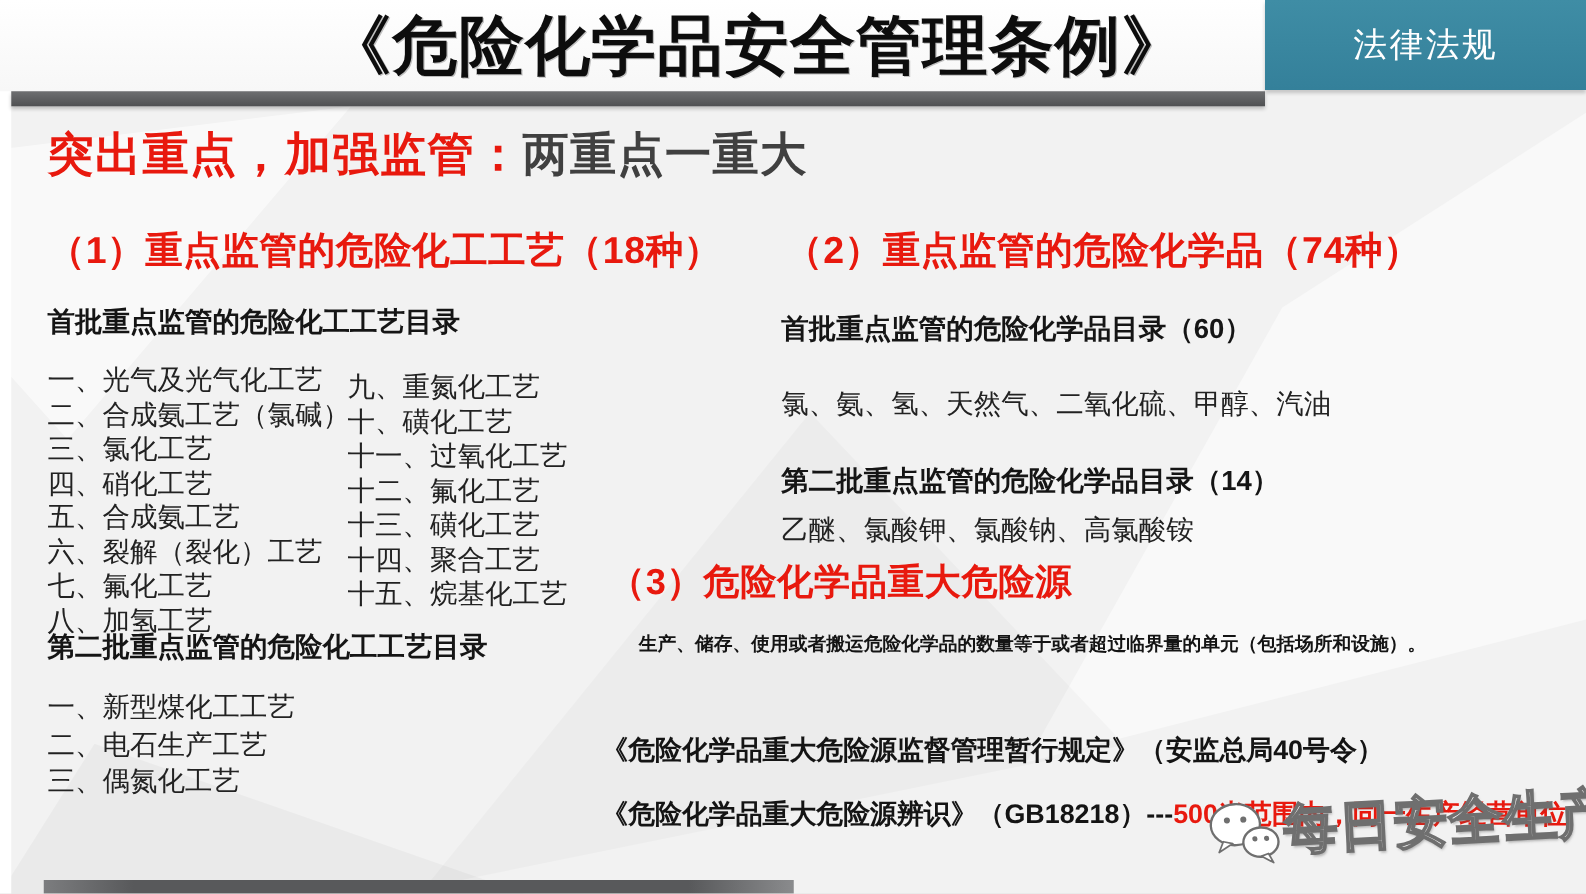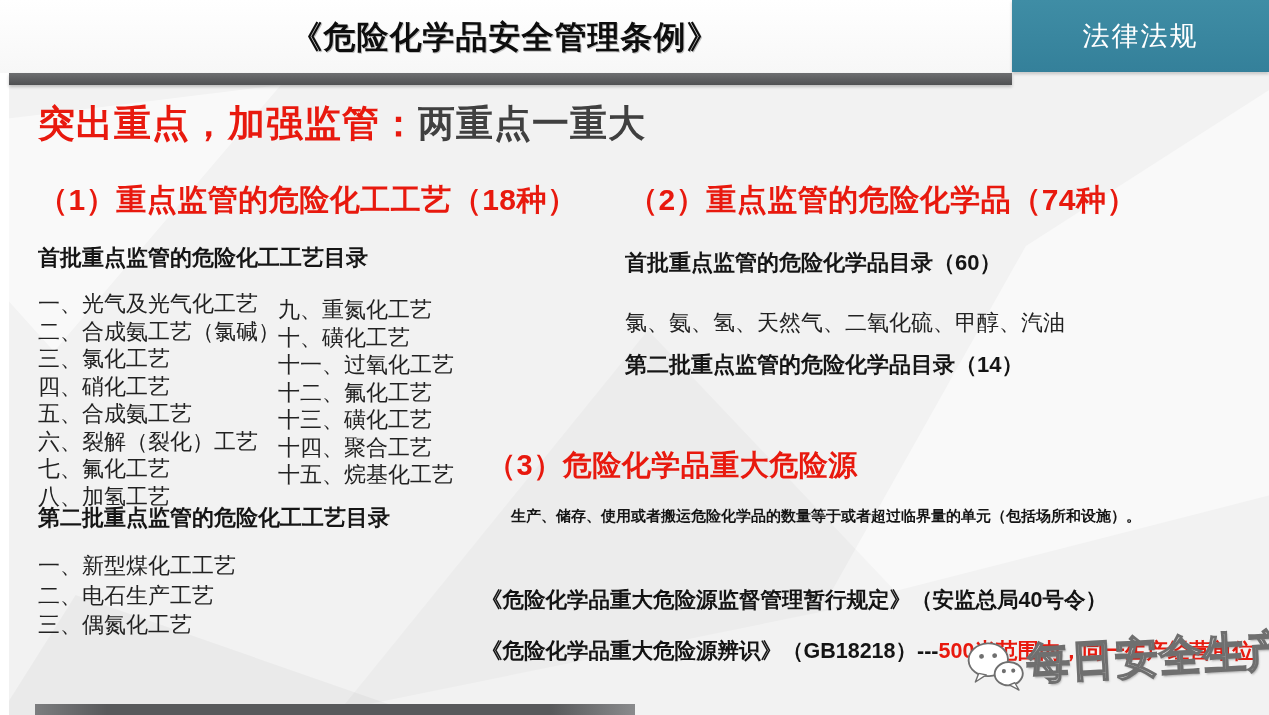--- a/index.html
+++ b/index.html
@@ -24,21 +24,21 @@
   .bg-tri.t4 { left:0; bottom:0; width:420px; height:120px;
     background:rgba(0,0,0,.03);
     clip-path:polygon(0 100%, 100% 100%, 18% 0); }
 
   .left-strip { position:absolute; left:0; top:0; width:9px; height:715px; background:#ffffff; }
 
   
   .header-band { position:absolute; left:0; top:0; width:1269px; height:73px;
     background:linear-gradient(180deg,#ffffff 0%,#f7f7f7 100%); }
   .slide-title { position:absolute; left:60px; top:6px; width:890px; height:62px;
-    line-height:62px; text-align:center; font-size:32px; font-weight:900;
+    line-height:62px; text-align:right; font-size:52px; font-weight:900;
     color:#0d0d0d; letter-spacing:1px; text-shadow:1px 1px 0 rgba(120,120,120,.45); }
   .badge { position:absolute; left:1012px; top:0; width:257px; height:72px;
     background:linear-gradient(180deg,#3f8da5 0%,#34809a 100%);
     color:#fff; font-size:27px; display:flex; align-items:center; justify-content:center;
     letter-spacing:2px; box-shadow:0 2px 3px rgba(0,0,0,.2); }
   .header-bar { position:absolute; left:9px; top:73px; width:1003px; height:12px;
     background:linear-gradient(180deg,#6e6f71 0%,#4f5052 100%);
     box-shadow:0 2px 3px rgba(0,0,0,.22); }
 
   
@@ -61,21 +61,21 @@
   .list-c1 { left:38px;  top:290px; }
   .list-c2 { left:278px; top:296px; }
   .list-b2 { left:38px;  top:551px; }
   .list-b2 .li { height:29.5px; line-height:29.5px; }
 
   .sub-b1 { left:38px; top:243px; }
   .sub-b2 { left:38px; top:503px; }
 
   .r-sub1  { left:625px; top:248px; }
   .r-line1 { left:625px; top:296px; }
-  .r-sub2  { left:625px; top:350px; }
+  .r-sub2  { left:625px; top:370px; }
   .r-line2 { left:625px; top:397px; }
 
   .s3-def { position:absolute; left:481px; top:503px; width:782px;
     font-size:15px; font-weight:700; line-height:26px; color:#141414;
     text-indent:2em; white-space:normal; }
   .s3-reg { position:absolute; left:481px; top:585px; font-size:21.5px;
     font-weight:700; color:#141414; white-space:nowrap; }
   .s3-gb  { position:absolute; left:481px; top:636px; font-size:21.5px;
     font-weight:700; white-space:nowrap; }
   .s3-gb .gb-black { color:#141414; }
@@ -143,20 +143,21 @@
 
   <div class="proc-list list-b2">
     <div class="li">一、新型煤化工工艺</div>
     <div class="li">二、电石生产工艺</div>
     <div class="li">三、偶氮化工艺</div>
   </div>
 
   <div class="subtitle r-sub1">首批重点监管的危险化学品目录（60）</div>
   <div class="plain r-line1">氯、氨、氢、天然气、二氧化硫、甲醇、汽油</div>
   <div class="subtitle r-sub2">第二批重点监管的危险化学品目录（14）</div>
+  <div class="plain r-line2">乙醚、氯酸钾、氯酸钠、高氯酸铵</div>
 
   <div class="sec-title sec3">（3）危险化学品重大危险源</div>
 
   <div class="s3-def">生产、储存、使用或者搬运危险化学品的数量等于或者超过临界量的单元（包括场所和设施）。</div>
   <div class="s3-reg">《危险化学品重大危险源监督管理暂行规定》（安监总局40号令）</div>
   <div class="s3-gb">
     <span class="gb-black">《危险化学品重大危险源辨识》（GB18218）---</span><span class="gb-red">500米范围内，同一生产经营单位</span>
   </div>
 
   <div class="watermark">

